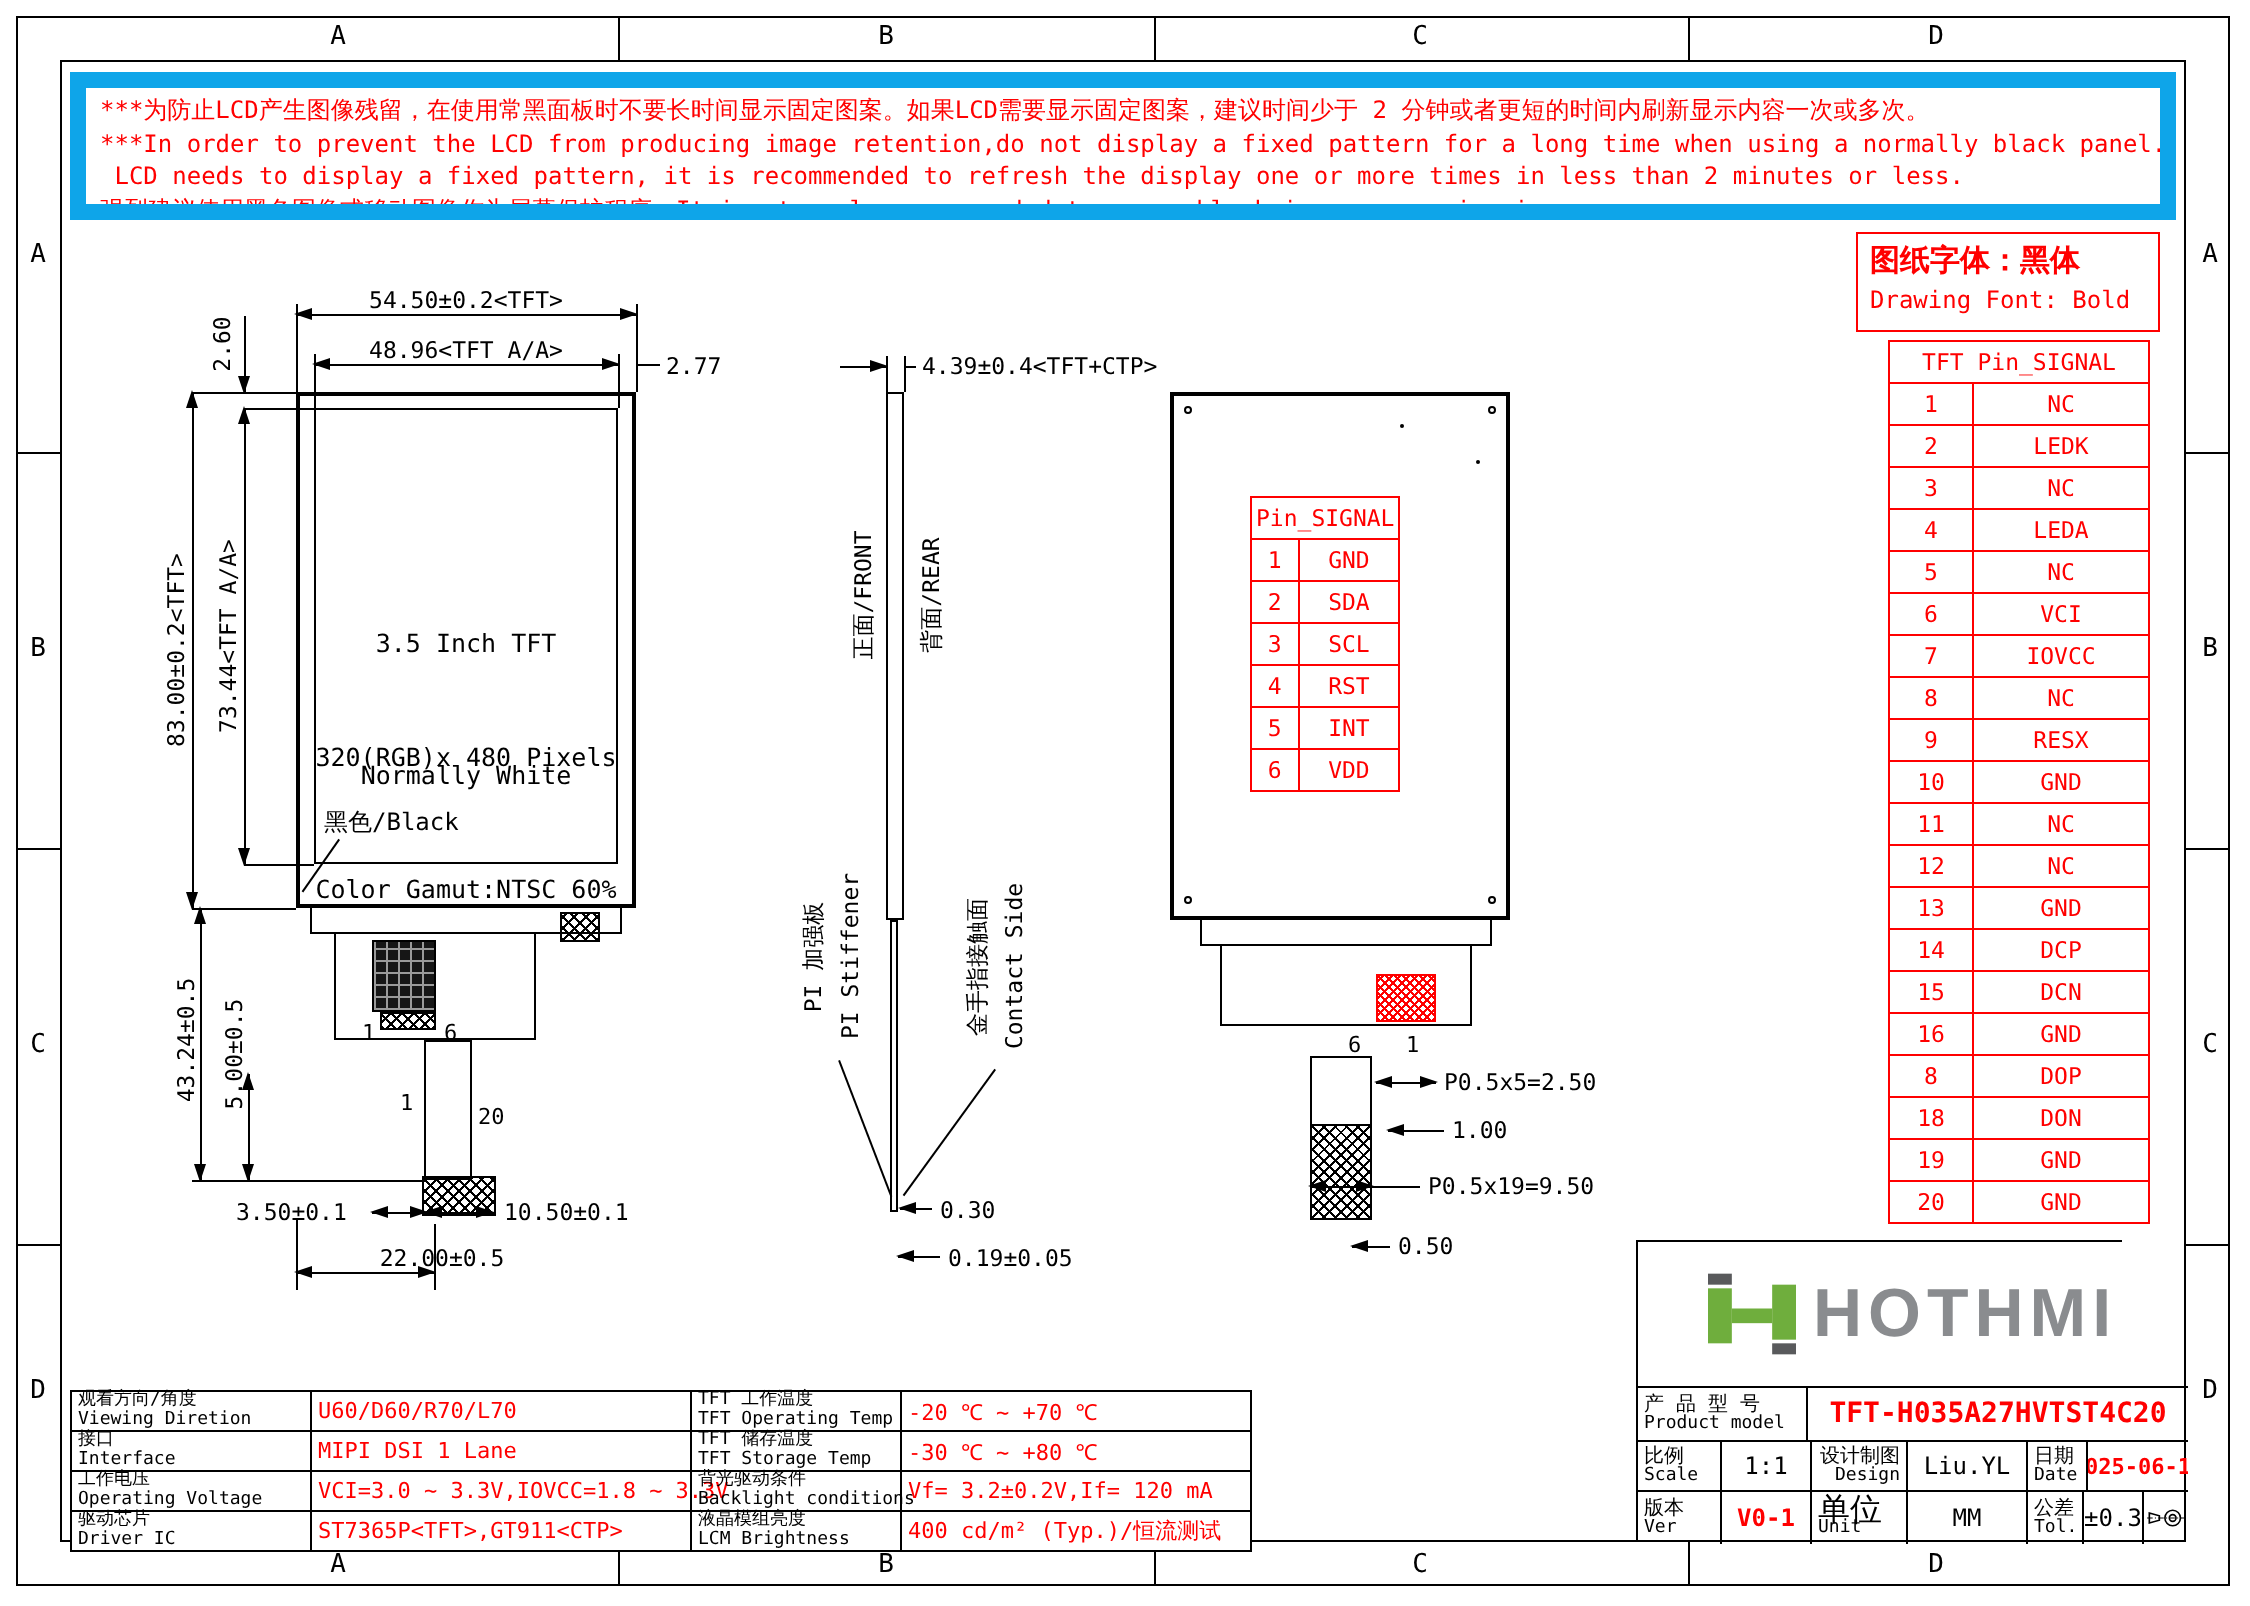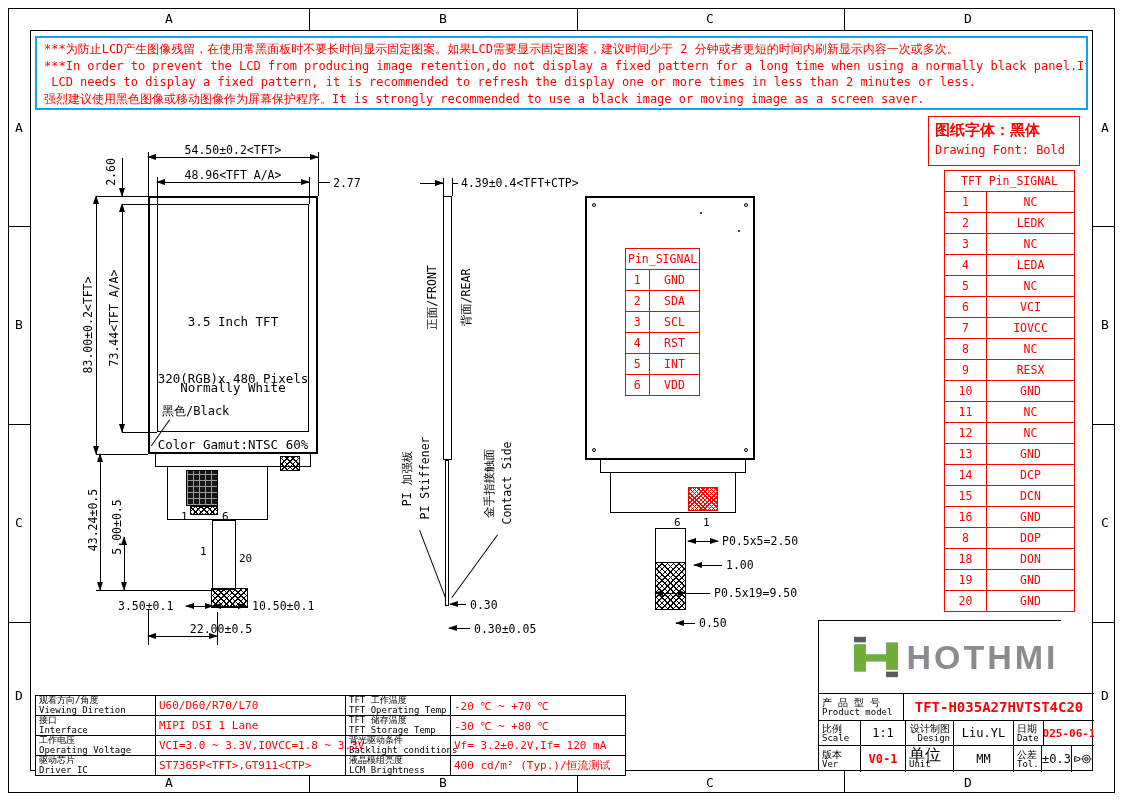--- a/index.html
+++ b/index.html
@@ -22,21 +22,21 @@
   .a-down  { bottom:-1px; left:-3px; border-width:9px 3px 0 3px; border-color:#000 transparent transparent transparent; }
   .lead { position:absolute; height:1px; background:#000; transform-origin:left top; }
   .vrot { position:absolute; white-space:nowrap; transform:rotate(-90deg); transform-origin:center; text-align:center; font-size:11.5px; }
   .dimtxt { position:absolute; font-size:11.5px; white-space:pre; }
   .pinlab { position:absolute; font-size:11px; }
   .hatch { background-image:repeating-linear-gradient(45deg,#000 0 1px,transparent 1px 4px),repeating-linear-gradient(-45deg,#000 0 1px,transparent 1px 4px); border:1px solid #000; }
   .hatch-red { background-image:repeating-linear-gradient(45deg,#f00 0 1px,transparent 1px 3px),repeating-linear-gradient(-45deg,#f00 0 1px,transparent 1px 3px); border:1px solid #f00; }
   .chip { background-color:#161616; background-image:repeating-linear-gradient(0deg,#9a9a9a 0 1px,transparent 1px 6px),repeating-linear-gradient(90deg,#9a9a9a 0 1px,transparent 1px 6px); border:1px solid #000; }
   .frame { position:absolute; border:1.5px solid #000; }
   .zone { position:absolute; font-size:13px; width:16px; text-align:center; }
-  .warnbox { position:absolute; border:2px solid #0ea5e9; color:#FF0000; overflow:hidden; padding:3px 7px; }
+  .warnbox { position:absolute; border:8px solid #0ea5e9; color:#FF0000; overflow:hidden; padding:3px 7px; }
   .warn-line { white-space:pre; font-size:12px; line-height:16.5px; }
   .red-table { position:absolute; border-collapse:collapse; color:#FF0000; font-size:11.5px; background:#fff; }
   .red-table th, .red-table td { border:1px solid #FF0000; text-align:center; padding:0 2px; height:21px; font-weight:normal; white-space:nowrap; }
   .spec-table { position:absolute; border-collapse:collapse; font-size:11px; background:#fff; }
   .spec-table td { border:1px solid #000; padding:0 3px; height:19px; vertical-align:middle; white-space:nowrap; }
   .lbl2 { font-size:9px; line-height:9.5px; white-space:nowrap; }
   .tb-cell { position:absolute; border-right:1px solid #000; border-bottom:1px solid #000; display:flex; flex-direction:column; justify-content:center; padding:0 3px; white-space:nowrap; overflow:hidden; }
   .tb-cell.last { border-right:none; }
   .tb-cell.bottomrow { border-bottom:none; }
   .val-c { display:flex; align-items:center; justify-content:center; }
@@ -325,21 +325,21 @@
     <div class="lead" style="left:420px;top:530px;width:73px;transform:rotate(69deg);"></div>
     <div class="lead" style="left:498px;top:535px;width:78px;transform:rotate(126deg);"></div>
 
     <div class="dim-h" style="left:450px;top:604px;width:16px;">
         <i class="ah a-left"></i>
       </div>
     <div class="dimtxt" style="left:470px;top:598px;">0.30</div>
     <div class="dim-h" style="left:449px;top:628px;width:21px;">
         <i class="ah a-left"></i>
       </div>
-    <div class="dimtxt" style="left:474px;top:622px;">0.30±0.05</div>
+    <div class="dimtxt" style="left:474px;top:622px;">0.19±0.05</div>
   </div>
 
   <div class="abs" style="left:0;top:0;width:0;height:0;">
     <div class="abs" style="left:585px;top:196px;width:170px;height:264px;border:2px solid #000;"></div>
     <div class="dot" style="left:592px;top:203px;"></div>
     <div class="dot" style="left:744px;top:203px;"></div>
     <div class="dot" style="left:592px;top:448px;"></div>
     <div class="dot" style="left:744px;top:448px;"></div>
     <div class="mdot" style="left:700px;top:212px;"></div>
     <div class="mdot" style="left:738px;top:230px;"></div>

